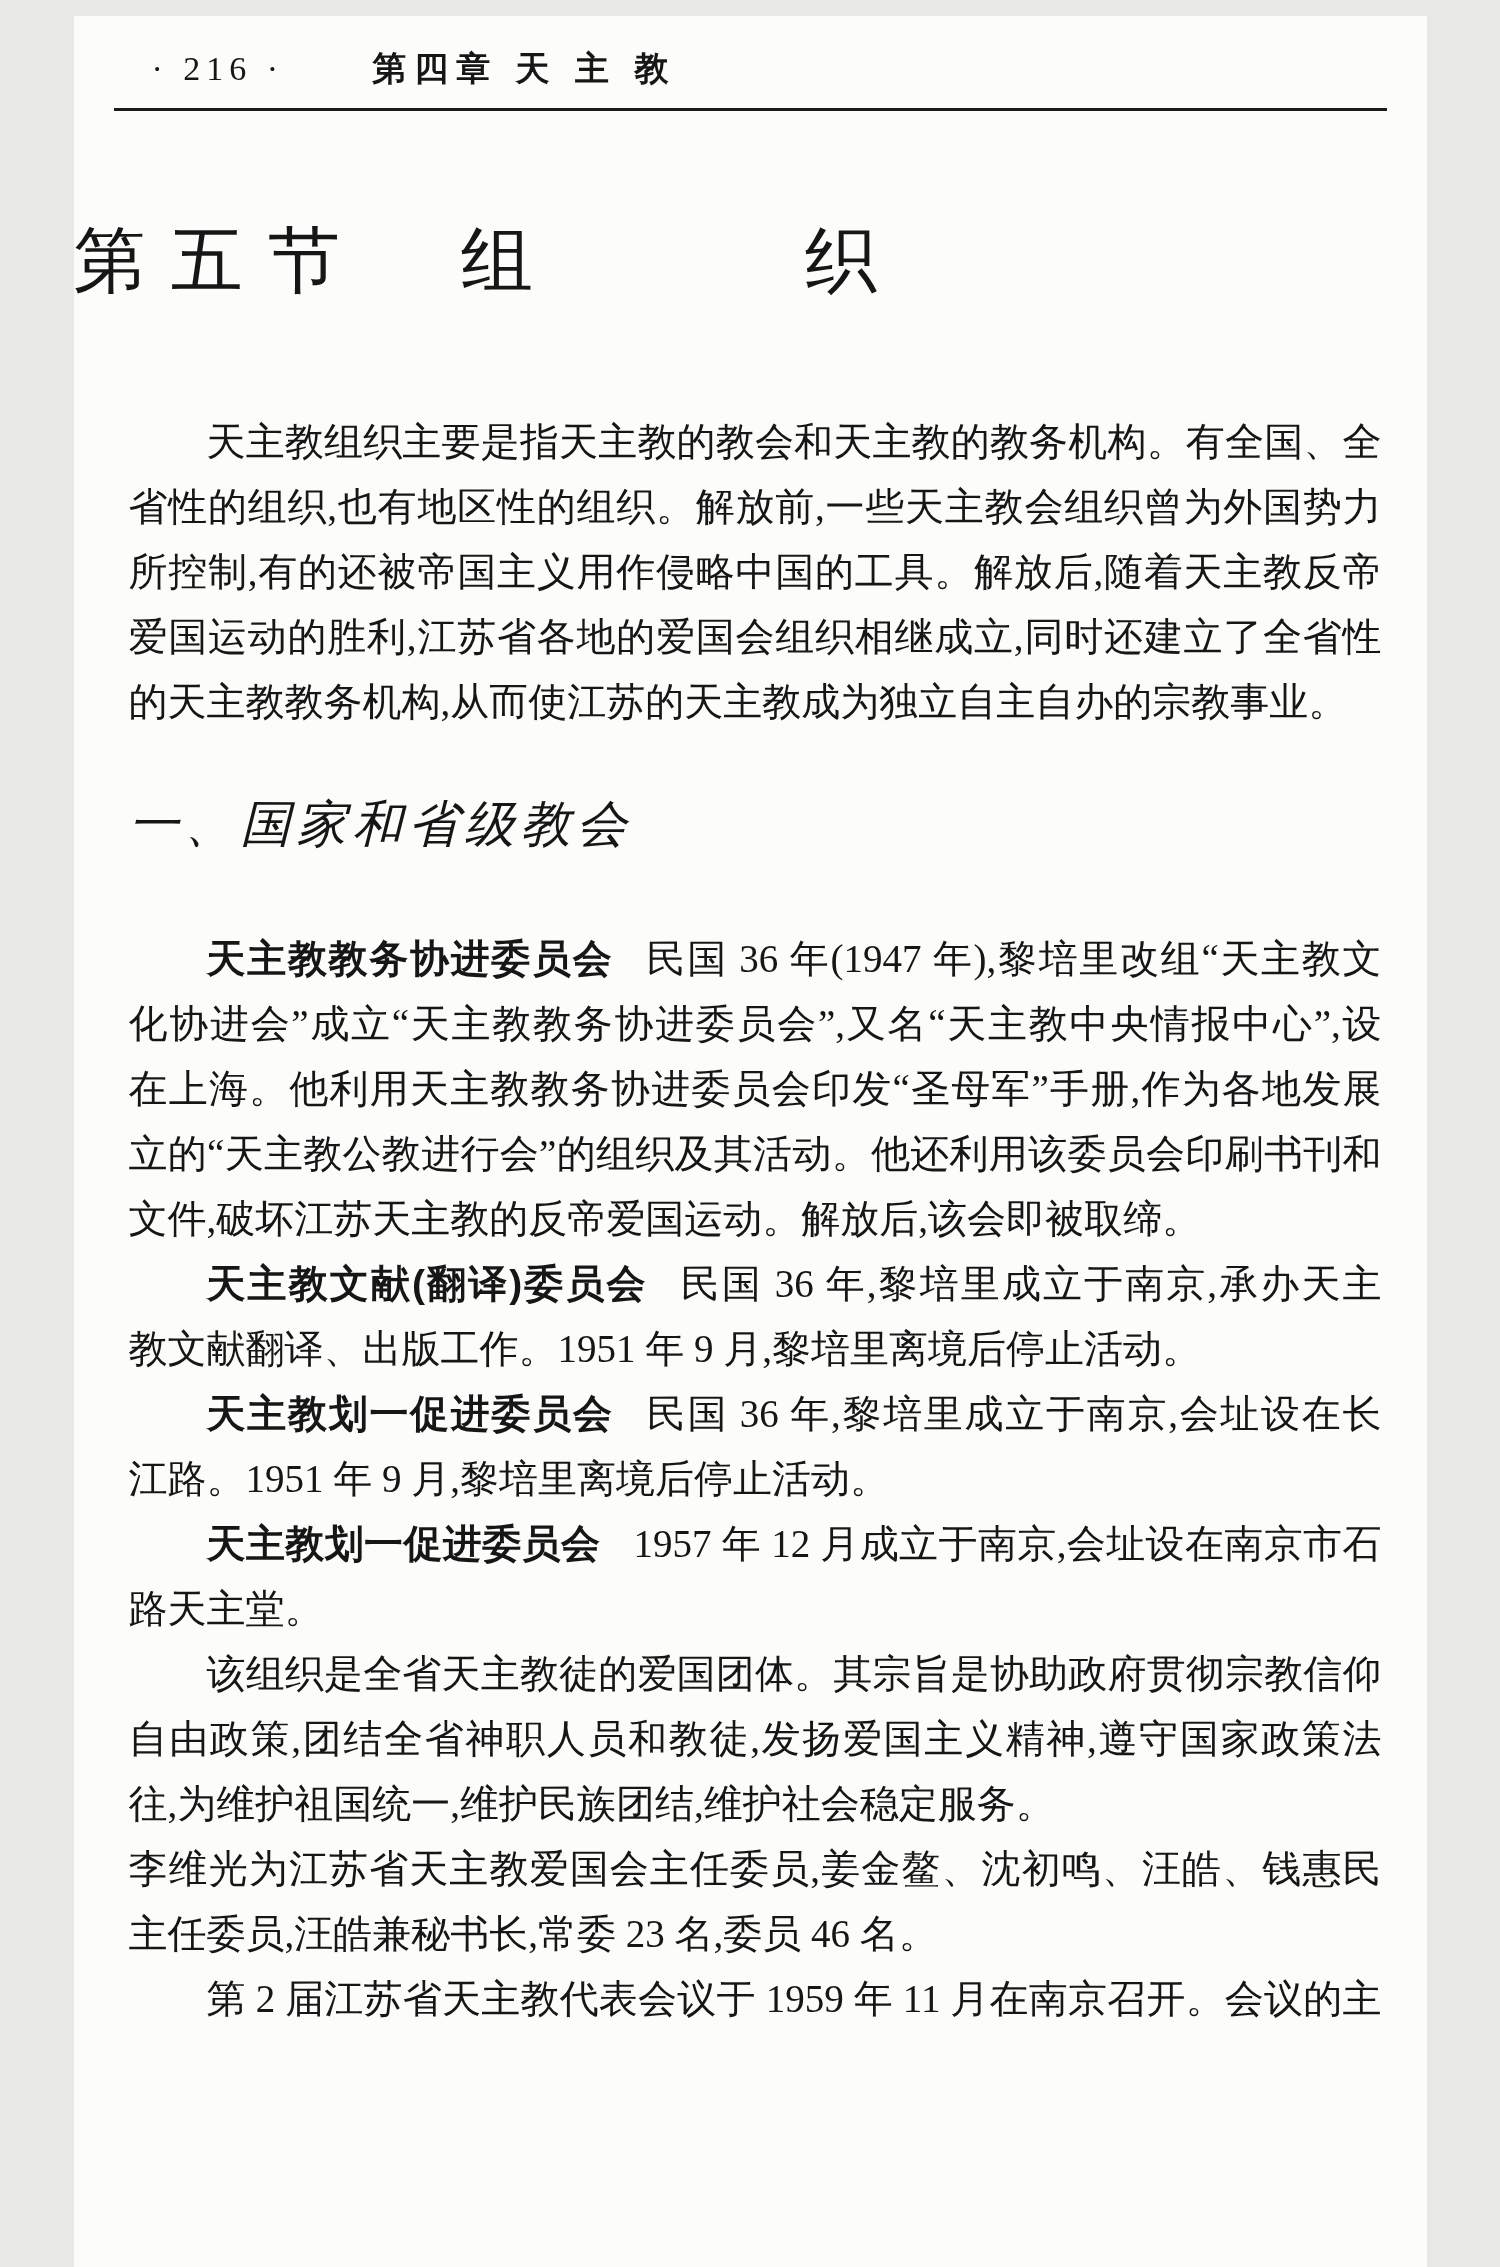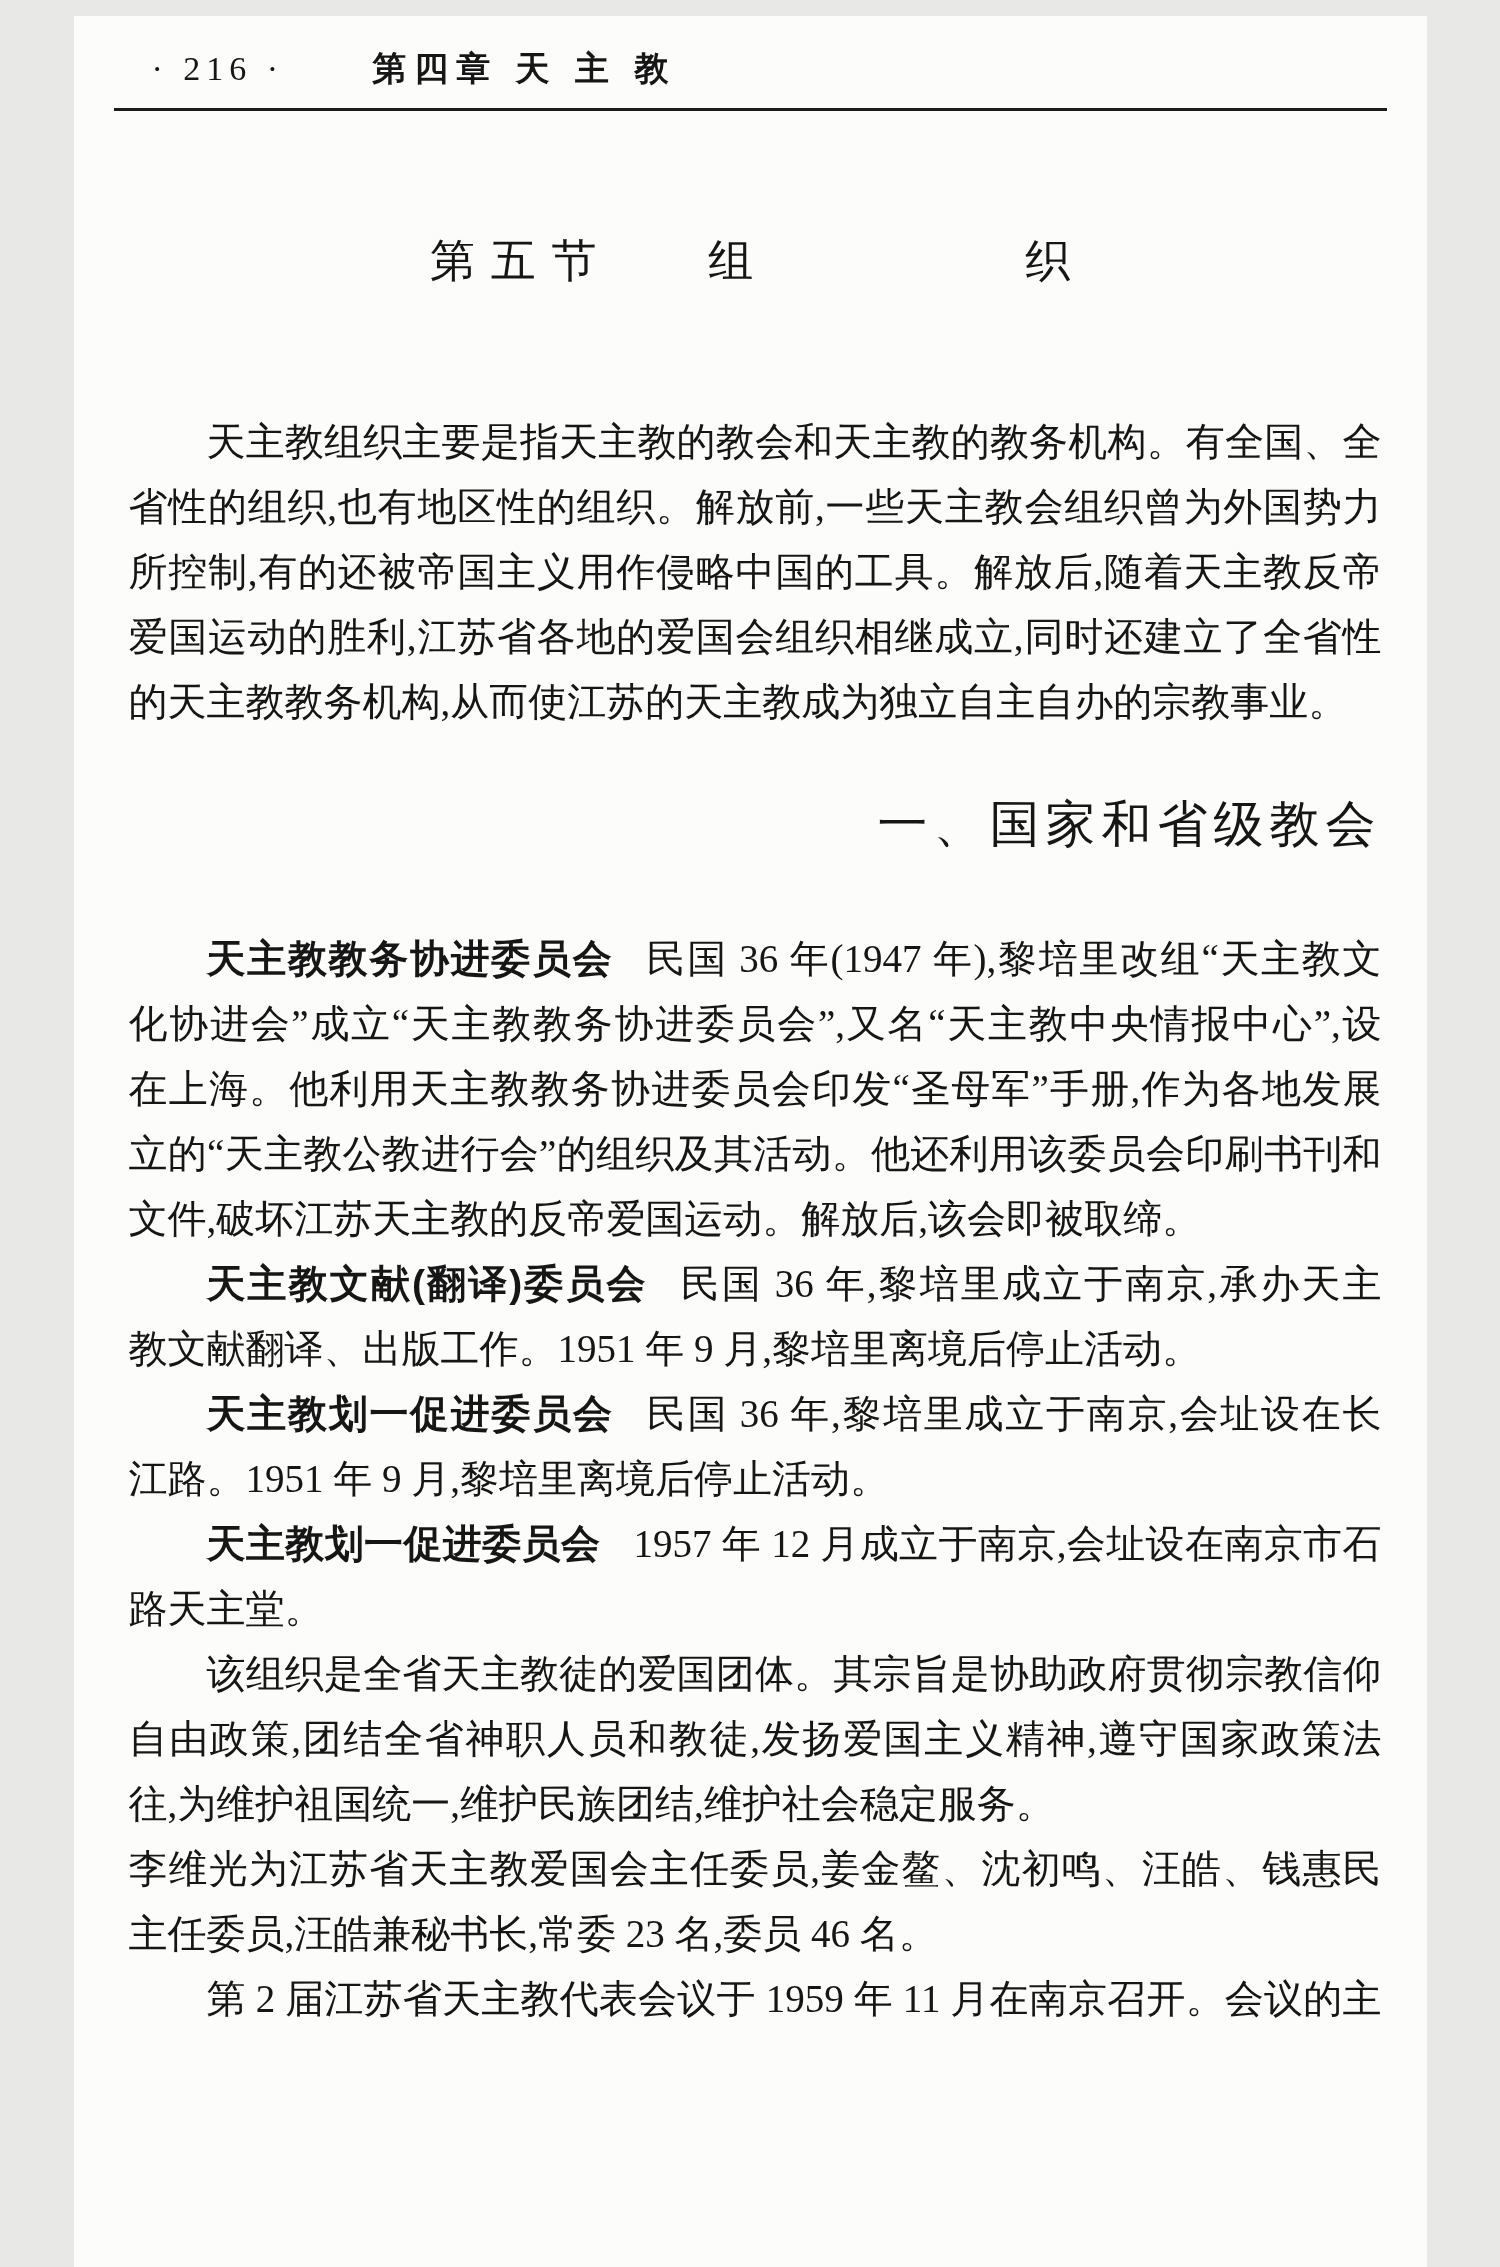--- a/index.html
+++ b/index.html
@@ -29,22 +29,21 @@
     font-weight:700;
     letter-spacing:8px;
   }
   .header-rule{
     height:3px;background:#1c1c1c;
     margin:16px 40px 0 40px;
   }
   
   .doc-title{
     margin:108px 0 0 0;
-    text-align:center;
-    font-size:45px;
+    font-size:72px;
     font-weight:500;
     line-height:84px;
   }
   .doc-title .t1{letter-spacing:0.35em;}
   .doc-title .t2{margin-left:96px;}
   .doc-title .t3{margin-left:272px;}
   
   .body-block{padding:0 45px 0 55px;}
   .line{
     margin:0;
@@ -52,23 +51,24 @@
     height:65px;line-height:65px;
     text-align:justify;
     text-align-last:justify;
     overflow:hidden;
   }
   .ind{text-indent:2em;}
   .end{text-align-last:left;}
   .intro{margin-top:106px;}
   .sub-heading{
     margin:54px 0 0 0;
-    text-align:right;
+    text-align:left;
     font-size:50px;
     font-weight:500;
+    font-style:italic;
     letter-spacing:0.12em;
     line-height:72px;
   }
   .entries{margin-top:66px;}
   .term{
     font-family:"Liberation Sans","DejaVu Sans",sans-serif;
     font-weight:700;
     font-style:normal;
   }
   .rest{margin-left:0.85em;}

